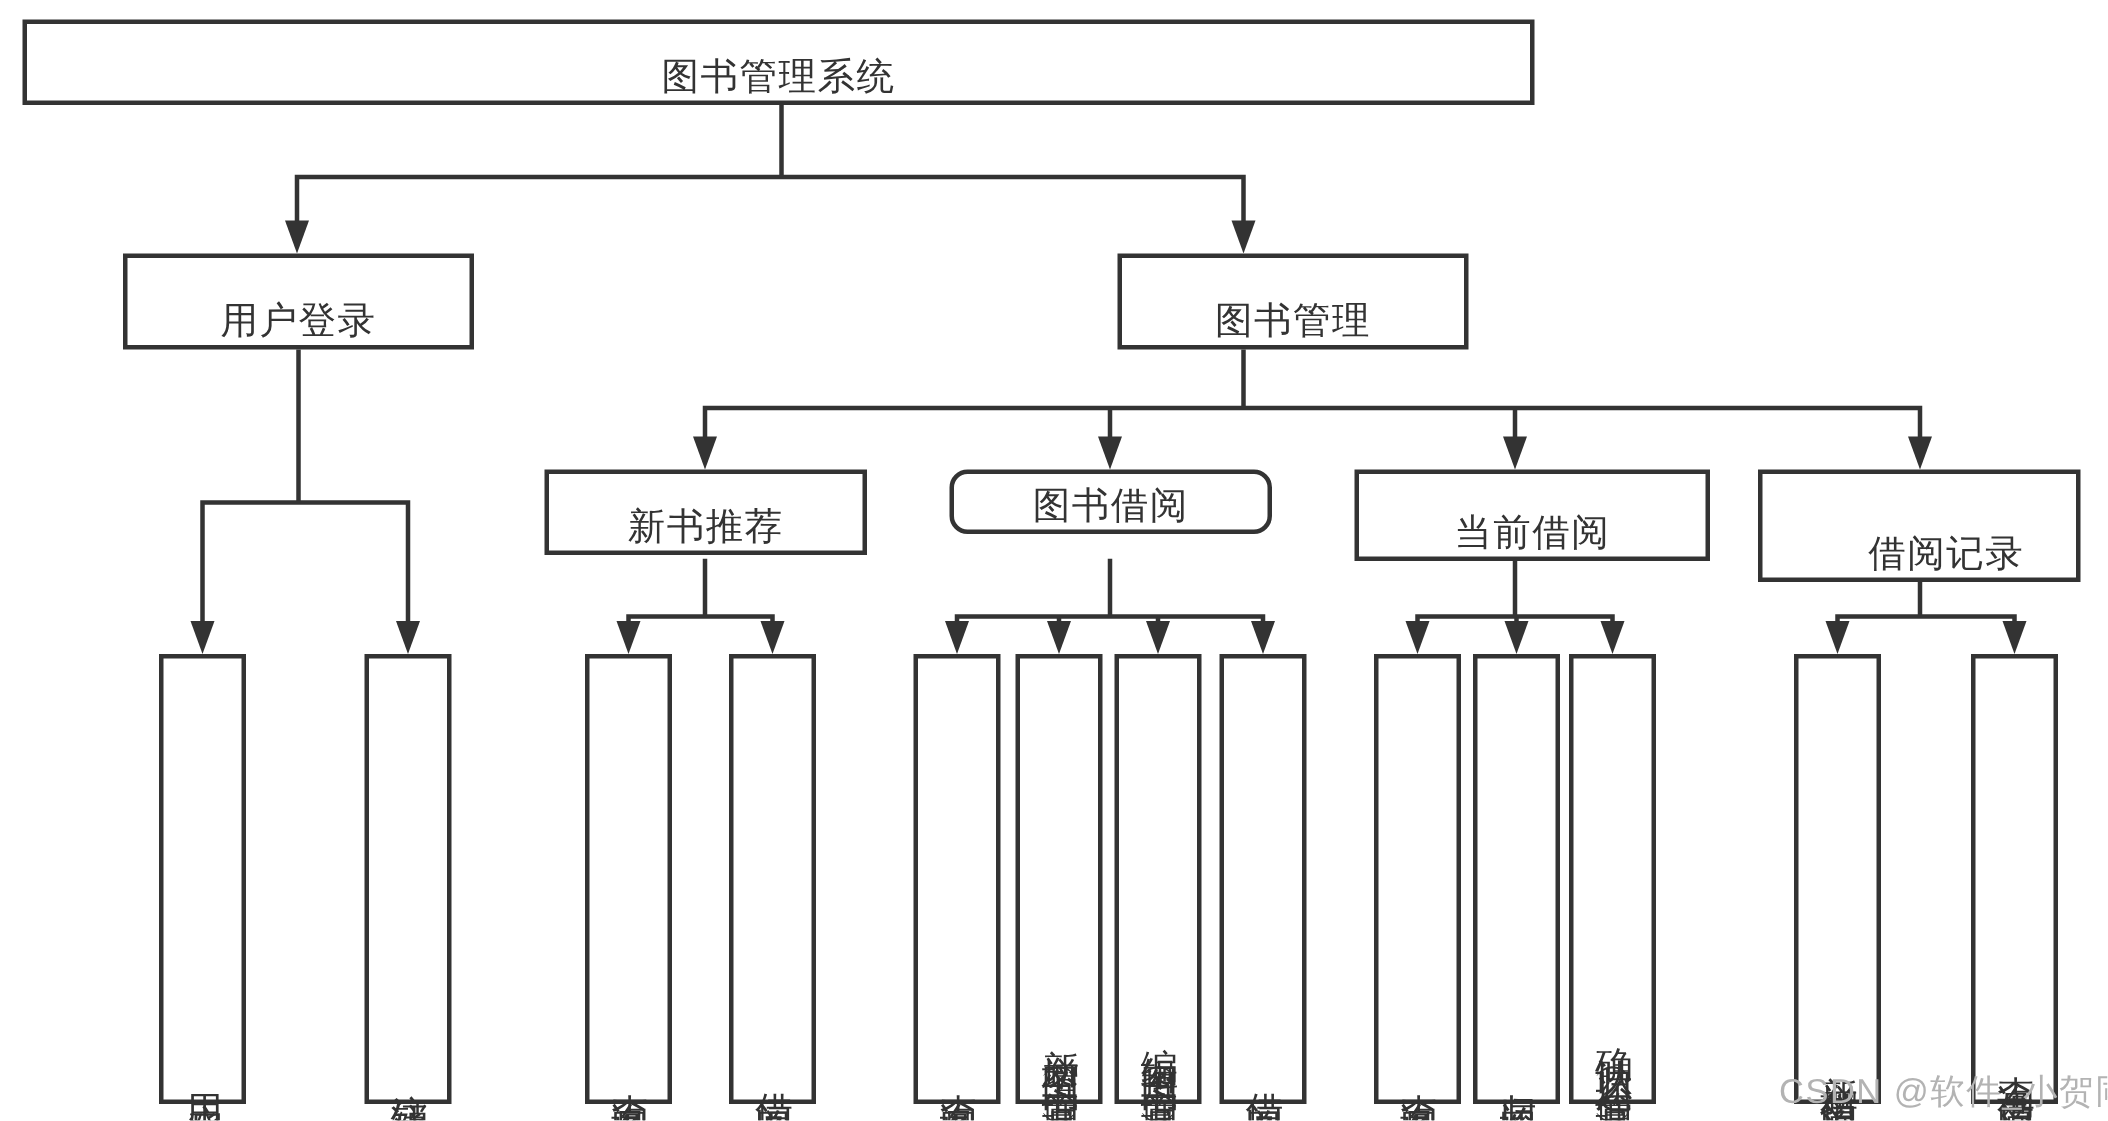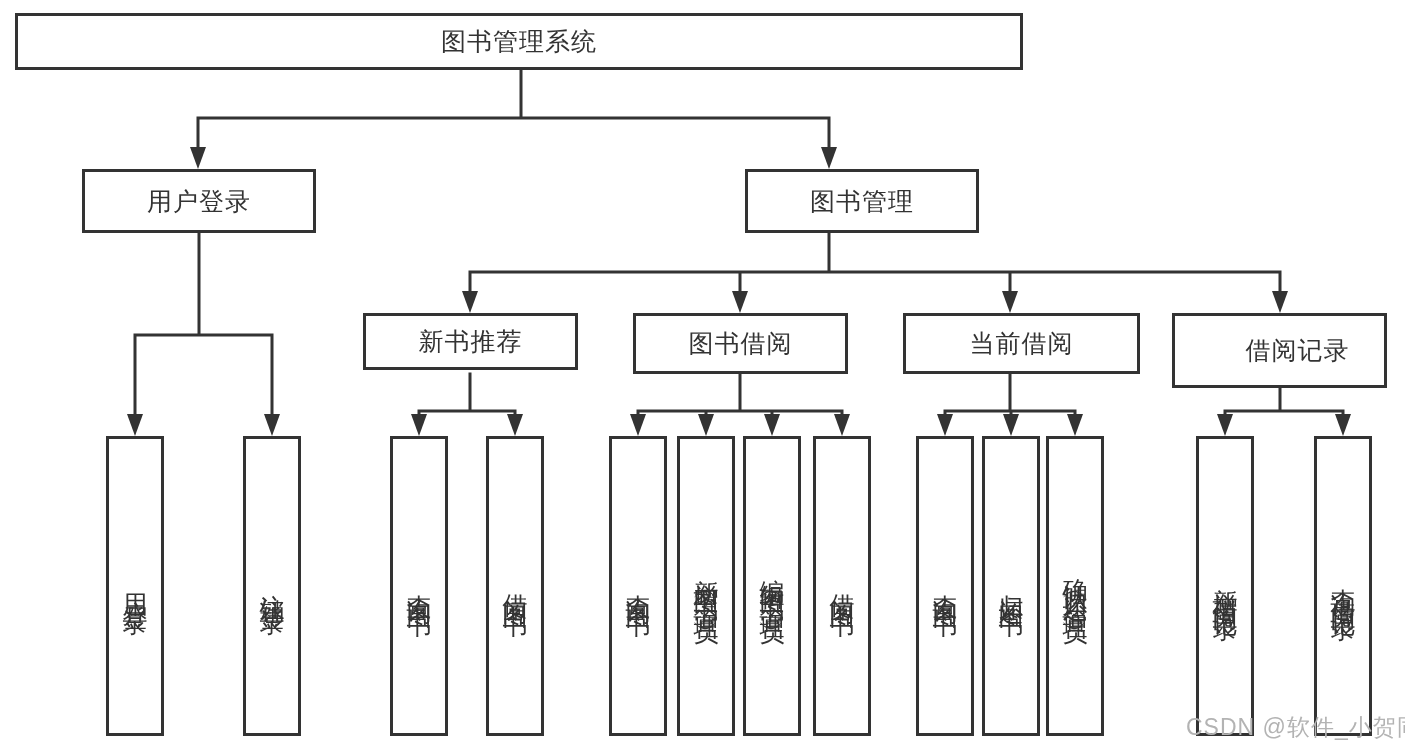--- a/index.html
+++ b/index.html
@@ -22,21 +22,21 @@
     width: 1405px;
     height: 747px;
   }
   .node {
     position: absolute;
     box-sizing: border-box;
     background: #ffffff;
     border: 3px solid #333333;
     color: #333333;
     display: flex;
-    align-items: center;
+    align-items: flex-end;
     justify-content: center;
     text-align: center;
   }
   .h-node {
     font-size: 25px;
     letter-spacing: 1px;
     white-space: nowrap;
   }
   .leaf {
     top: 436px;
@@ -113,21 +113,21 @@
   <div class="node h-node" style="left:82px; top:169px; width:234px; height:64px;">
     <span>用户登录</span>
   </div>
   <div class="node h-node" style="left:745px; top:169px; width:234px; height:64px;">
     <span>图书管理</span>
   </div>
 
   <div class="node h-node" style="left:363px; top:313px; width:215px; height:57px;">
     <span>新书推荐</span>
   </div>
-  <div class="node h-node" style="left:633px; top:313px; width:215px; height:61px;">
+  <div class="node h-node" style="left:633px; top:313px; width:215px; height:43px;border-radius:12px;">
     <span>图书借阅</span>
   </div>
   <div class="node h-node" style="left:903px; top:313px; width:237px; height:61px;">
     <span>当前借阅</span>
   </div>
   <div class="node h-node" style="left:1172px; top:313px; width:215px; height:75px;padding-left:36px;">
     <span>借阅记录</span>
   </div>
 
   <div class="node leaf" style="left:106px;">

